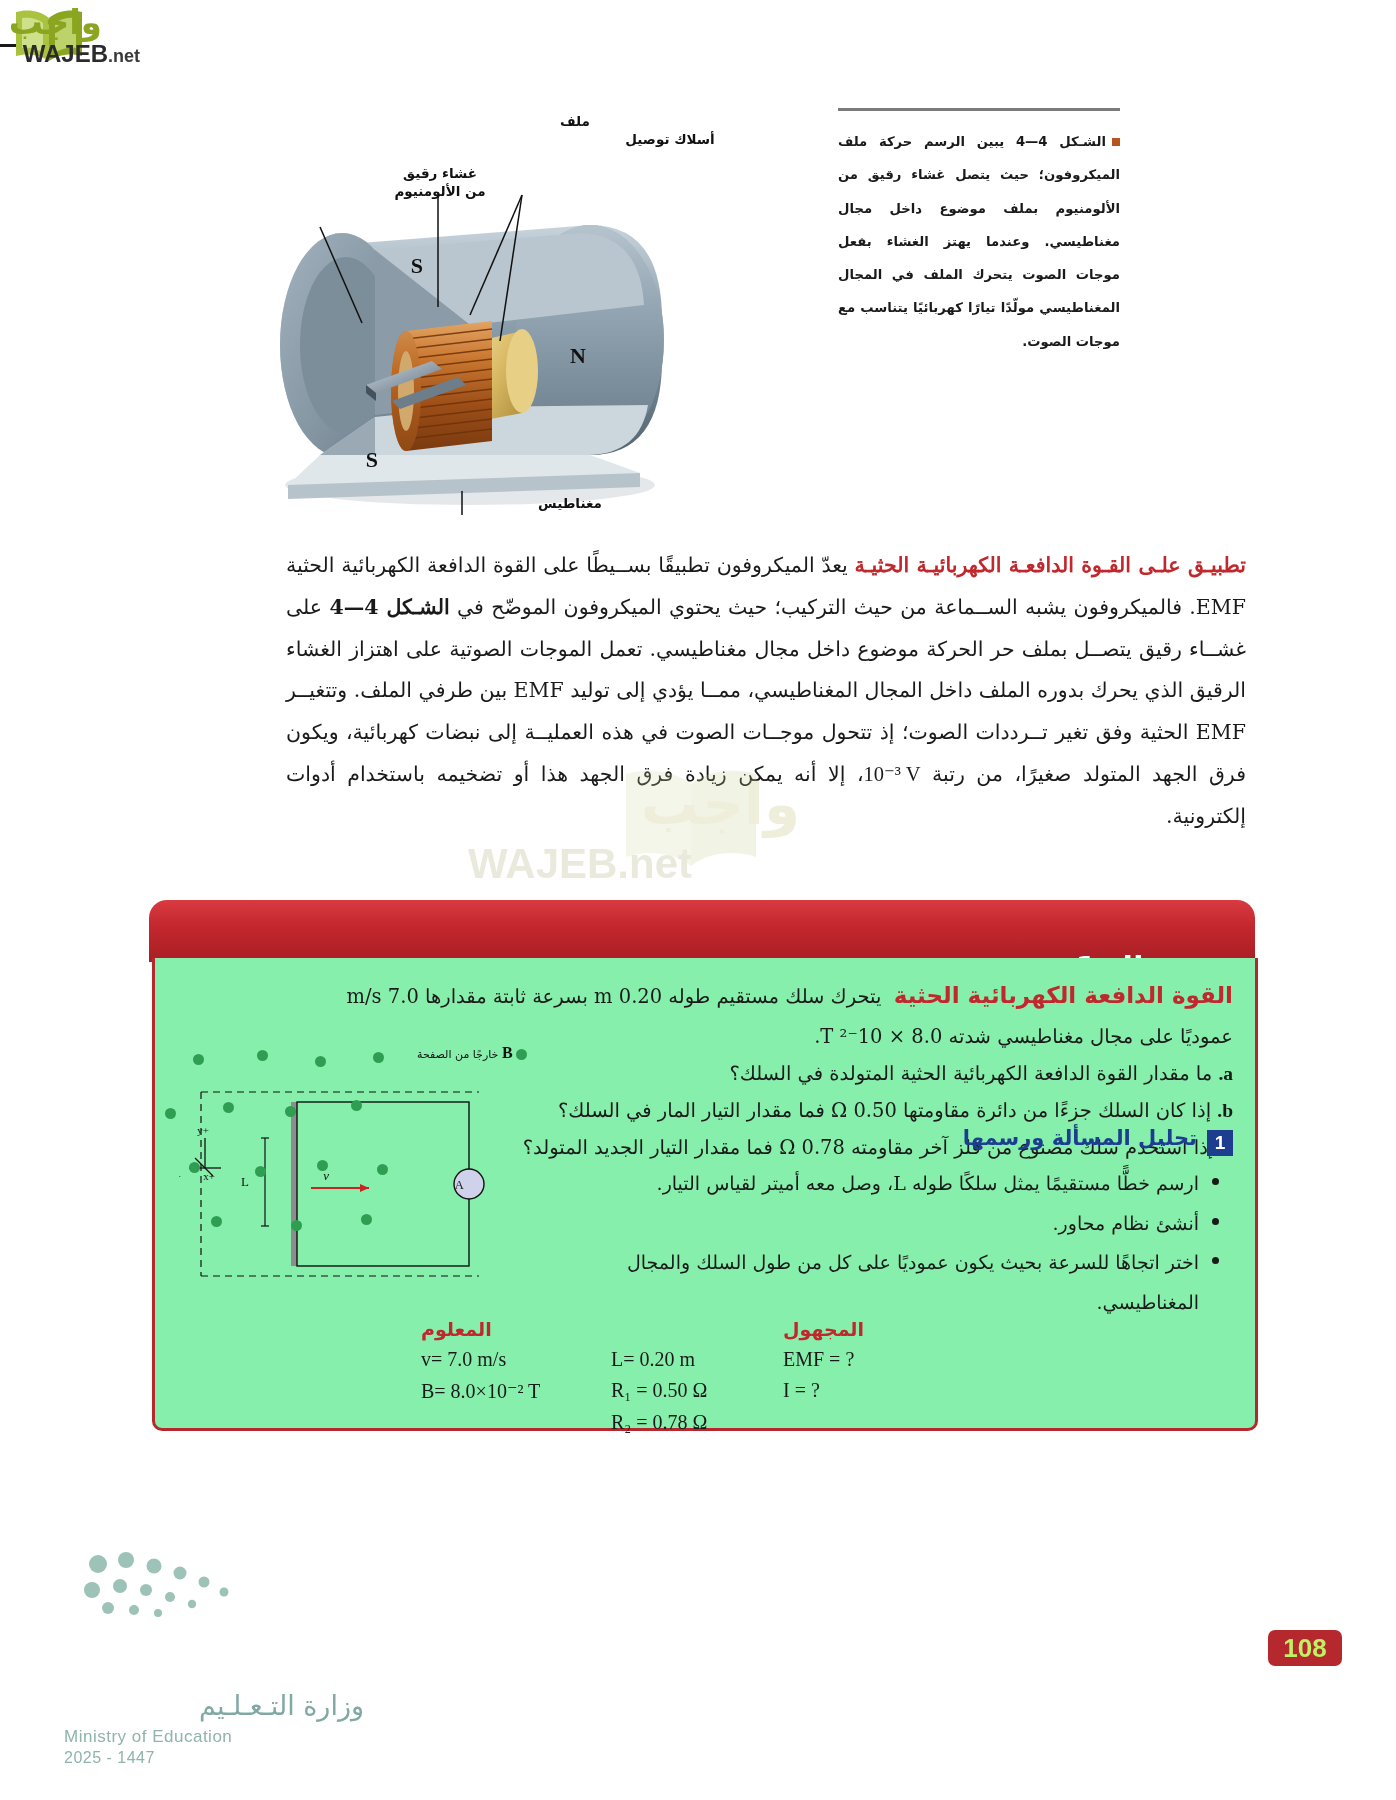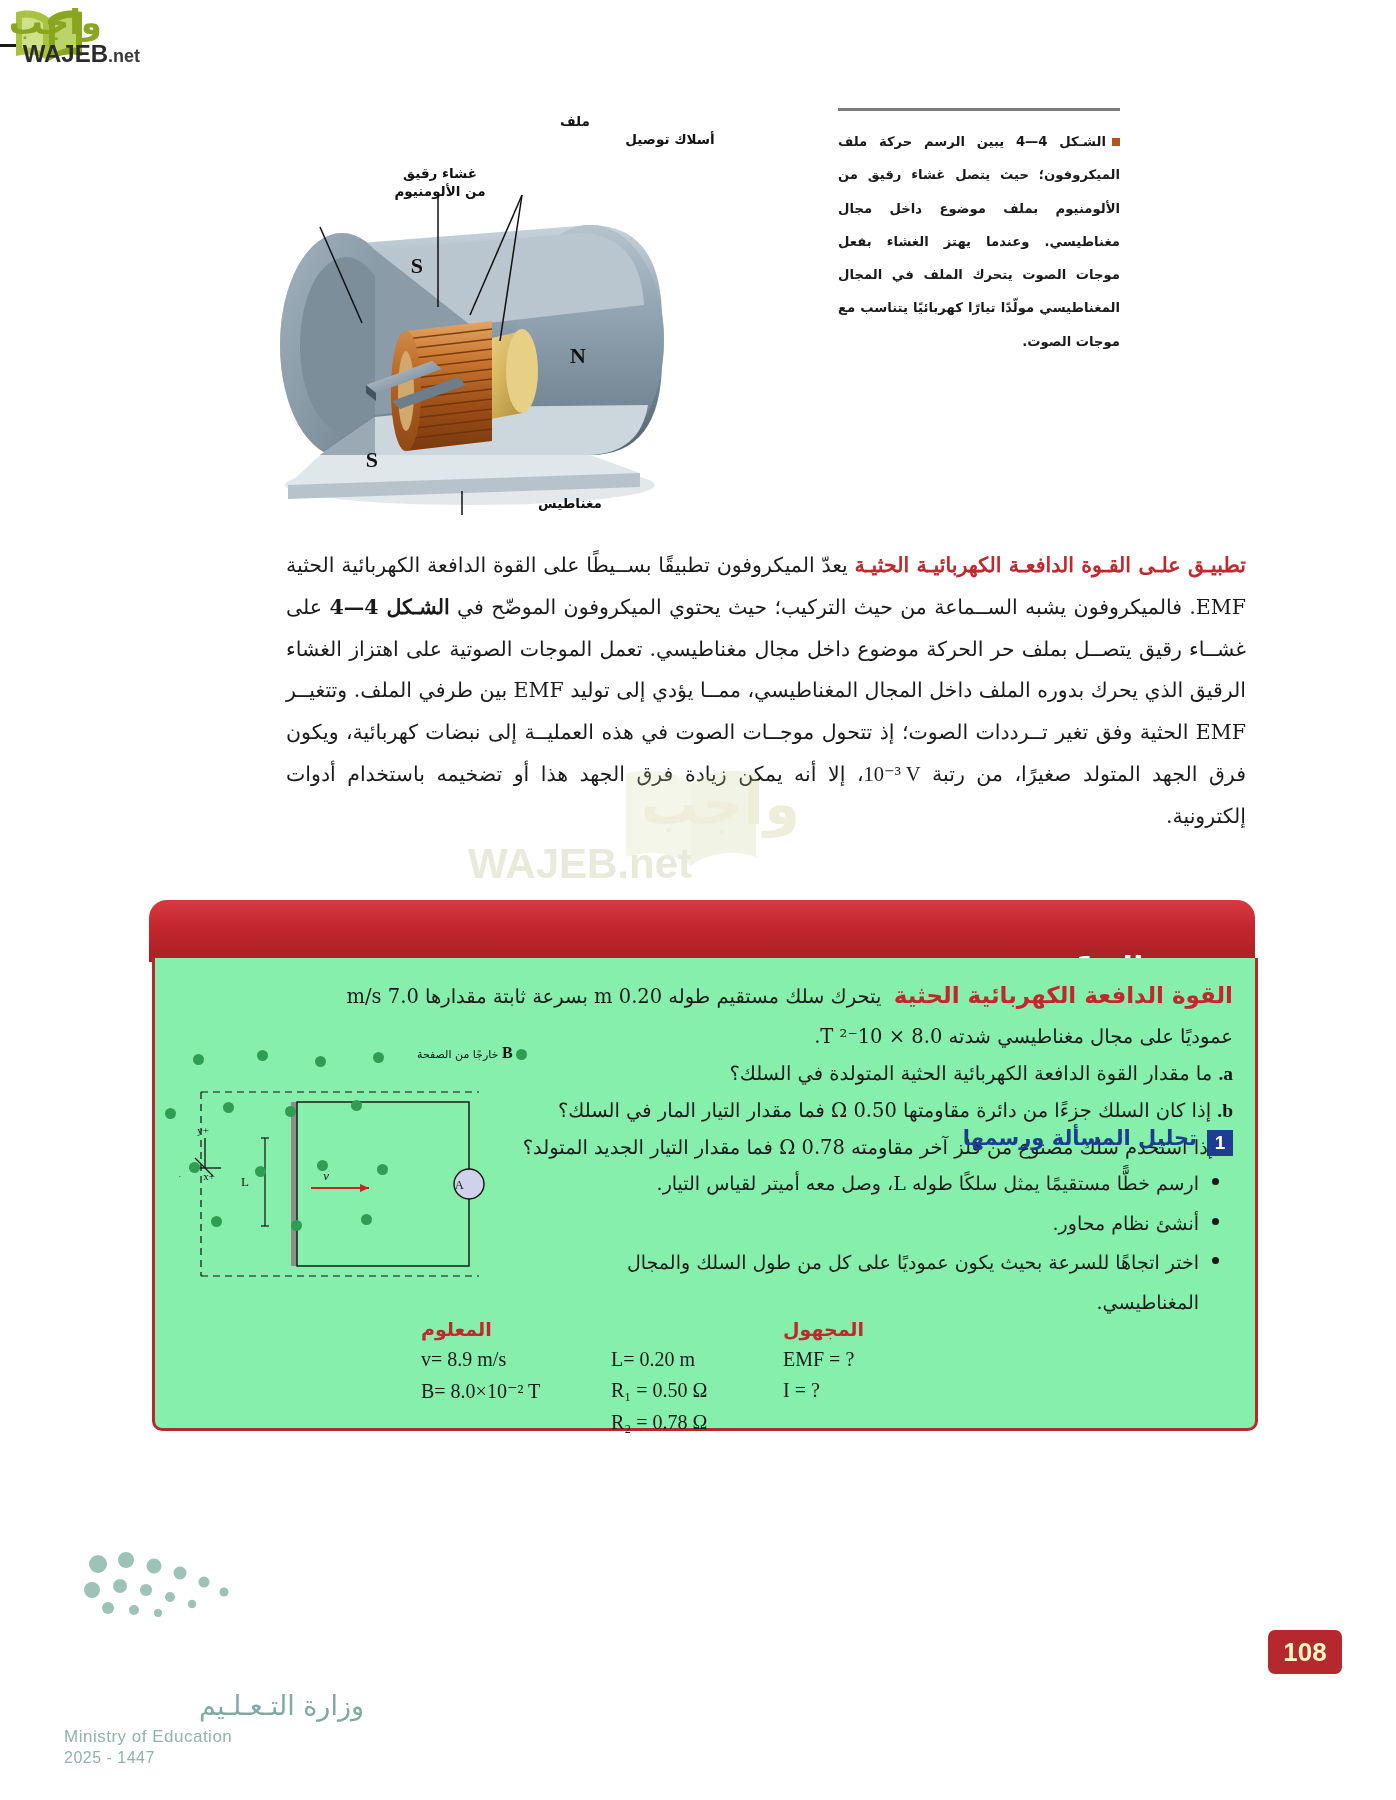--- a/index.html
+++ b/index.html
@@ -173,22 +173,22 @@
     font-family:Liberation Sans, sans-serif;font-size:17px;color:#8fb3ad;
     direction:ltr;margin-top:6px;letter-spacing:.5px;
   }
   #ministry .m-yr{
     font-family:"Liberation Sans",sans-serif;font-size:16px;color:#8fb3ad;
     direction:ltr;margin-top:2px;letter-spacing:.5px;
   }
   #moe-dots{position:absolute;left:78px;top:1540px;width:190px;height:80px;}
 
   #page-number{
-    position:absolute;right:54px;top:1630px;width:74px;height:44px;
-    background:#b5282e;border-radius:7px;color:#fef9c3;
+    position:absolute;right:54px;top:1630px;width:74px;height:36px;
+    background:#b5282e;border-radius:7px;color:#bef264;
     font-family:"Liberation Sans",sans-serif;font-size:26px;font-weight:bold;
     display:flex;align-items:center;justify-content:center;
   }
 
   
   #top-left-rule{position:absolute;left:0;top:44px;width:40px;height:3px;background:#1a1a1a;}
 </style>
 </head>
 <body>
 
@@ -367,21 +367,21 @@
 
     <div id="givens">
       <div class="gv-head">
         <div class="col hcell">المجهول</div>
         <div class="col"></div>
         <div class="col wide hcell">المعلوم</div>
       </div>
       <div class="gv-row">
         <div class="cell">EMF = ?</div>
         <div class="cell">L= 0.20 m</div>
-        <div class="cell wide">v= 8.9 m/s</div>
+        <div class="cell wide">v= 7.0 m/s</div>
       </div>
       <div class="gv-row">
         <div class="cell">I = ?</div>
         <div class="cell">R₁ = 0.50 Ω</div>
         <div class="cell wide">B= 8.0×10⁻² T</div>
       </div>
       <div class="gv-row">
         <div class="cell"></div>
         <div class="cell">R₂ = 0.78 Ω</div>
         <div class="cell wide"></div>

